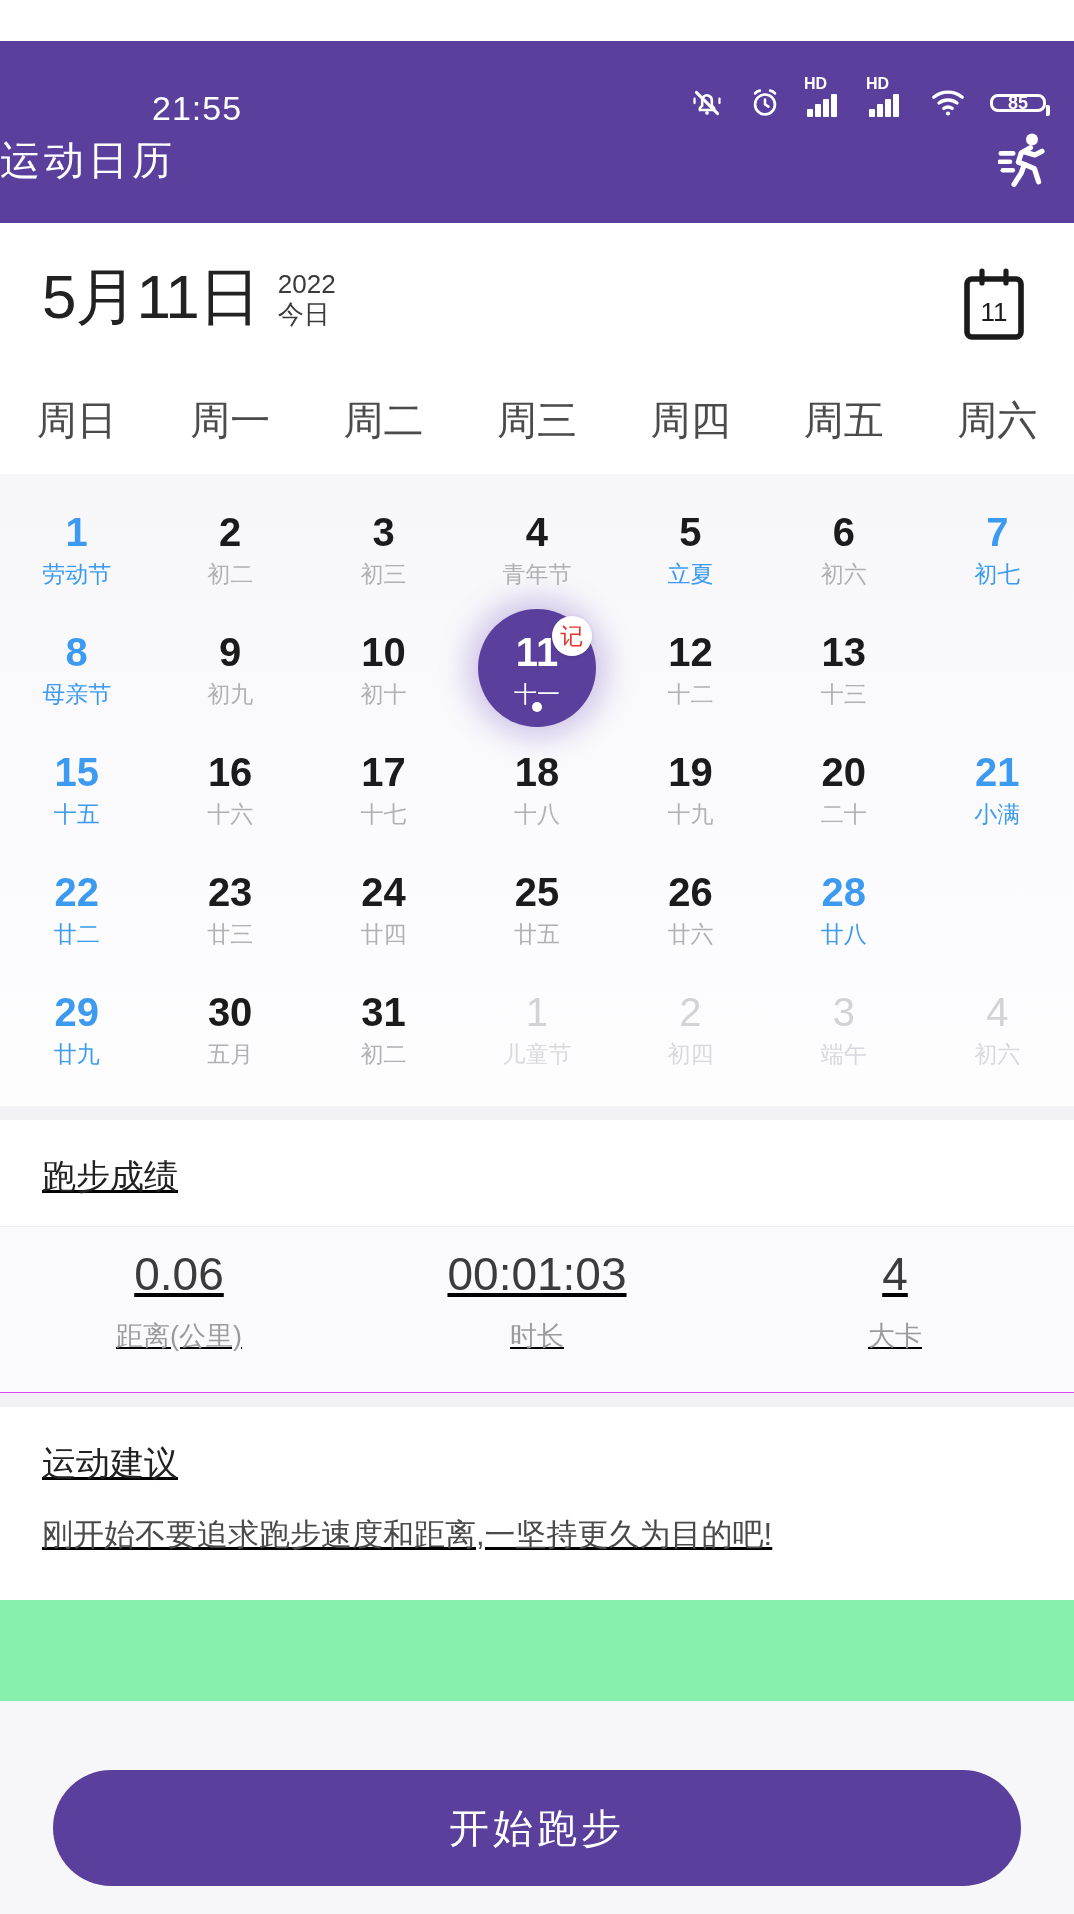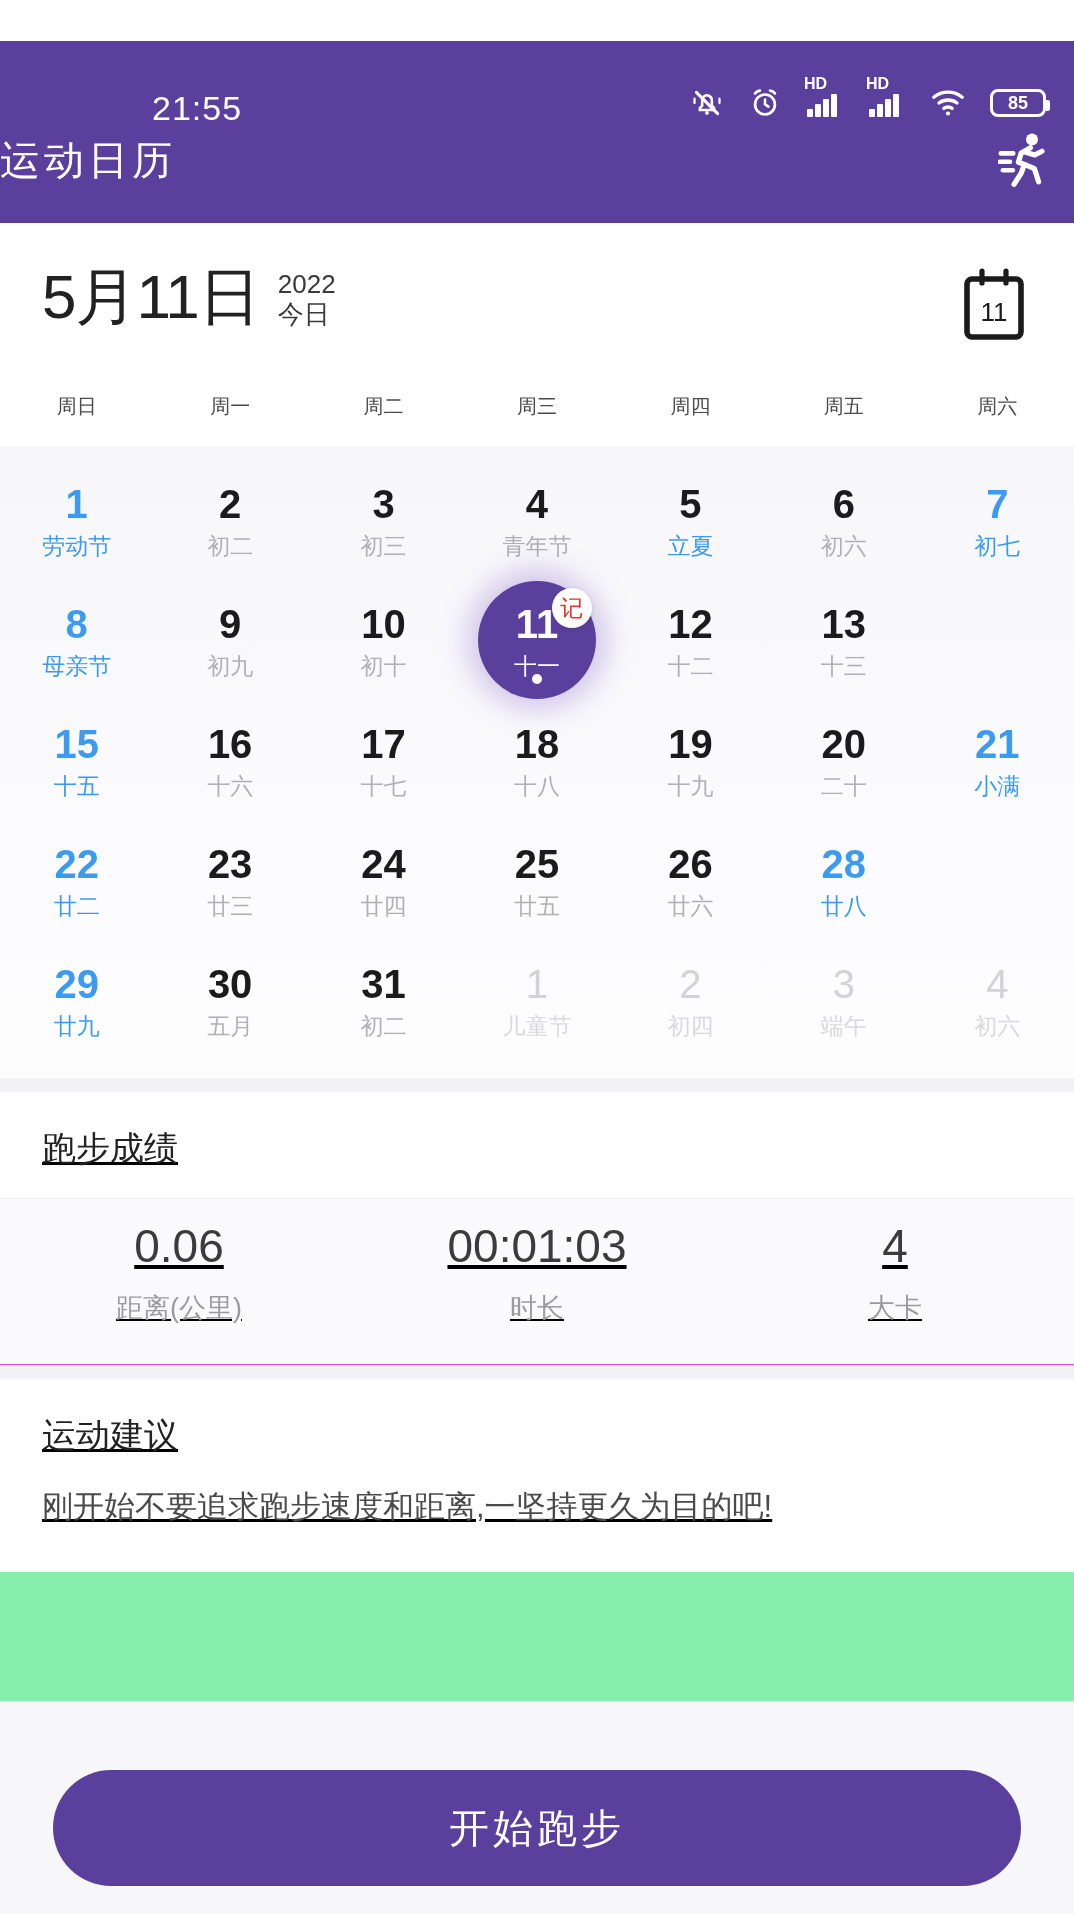--- a/index.html
+++ b/index.html
@@ -22,21 +22,21 @@
     position:absolute; right:28px; top:45px;
     display:flex; align-items:center; gap:24px;
   }
   .sicon { display:block; }
   .hdsig { position:relative; display:flex; align-items:flex-end; }
   .hd-label {
     position:absolute; left:-2px; top:-13px;
     font-size:16px; color:#fff; font-weight:700; letter-spacing:0px;
   }
   .battery {
-    width:56px; height:28px; border:3px solid #fff; border-radius:8px;
+    width:56px; height:18px; border:3px solid #fff; border-radius:8px;
     display:flex; align-items:center; justify-content:center; position:relative;
   }
   .battery:after {
     content:""; position:absolute; right:-7px; top:8px;
     width:4px; height:11px; background:#fff; border-radius:0 2px 2px 0;
   }
   .battery-num { font-size:18px; color:#fff; font-weight:700; line-height:1; }
 
   .appbar-title {
     position:absolute; left:0; right:0; top:92px;
@@ -56,21 +56,21 @@
   .date-side { margin-left:18px; padding-top:6px; }
   .date-year { font-size:26px; color:#3a3a3a; line-height:1.15;text-align:center; }
   .date-today { font-size:26px; color:#3a3a3a; line-height:1.15; }
   .calendar-icon-btn { position:absolute; right:44px; top:44px; }
 
   
   .weekdays {
     display:grid; grid-template-columns:repeat(7,1fr);
     background:#fff; padding:22px 0 26px;
   }
-  .weekday { text-align:center; font-size:20px; color:#4b4b4b; }
+  .weekday { text-align:center; font-size:40px; color:#4b4b4b; }
 
   
   .calendar {
     background:linear-gradient(180deg,#f7f7fa 0%, #fbfbfd 60%, #fdfdfe 100%);
     padding:14px 0 18px;
   }
   .cal-row { display:grid; grid-template-columns:repeat(7,1fr); }
   .cal-cell {
     position:relative; height:120px;
     display:flex; flex-direction:column; align-items:center; justify-content:center;

